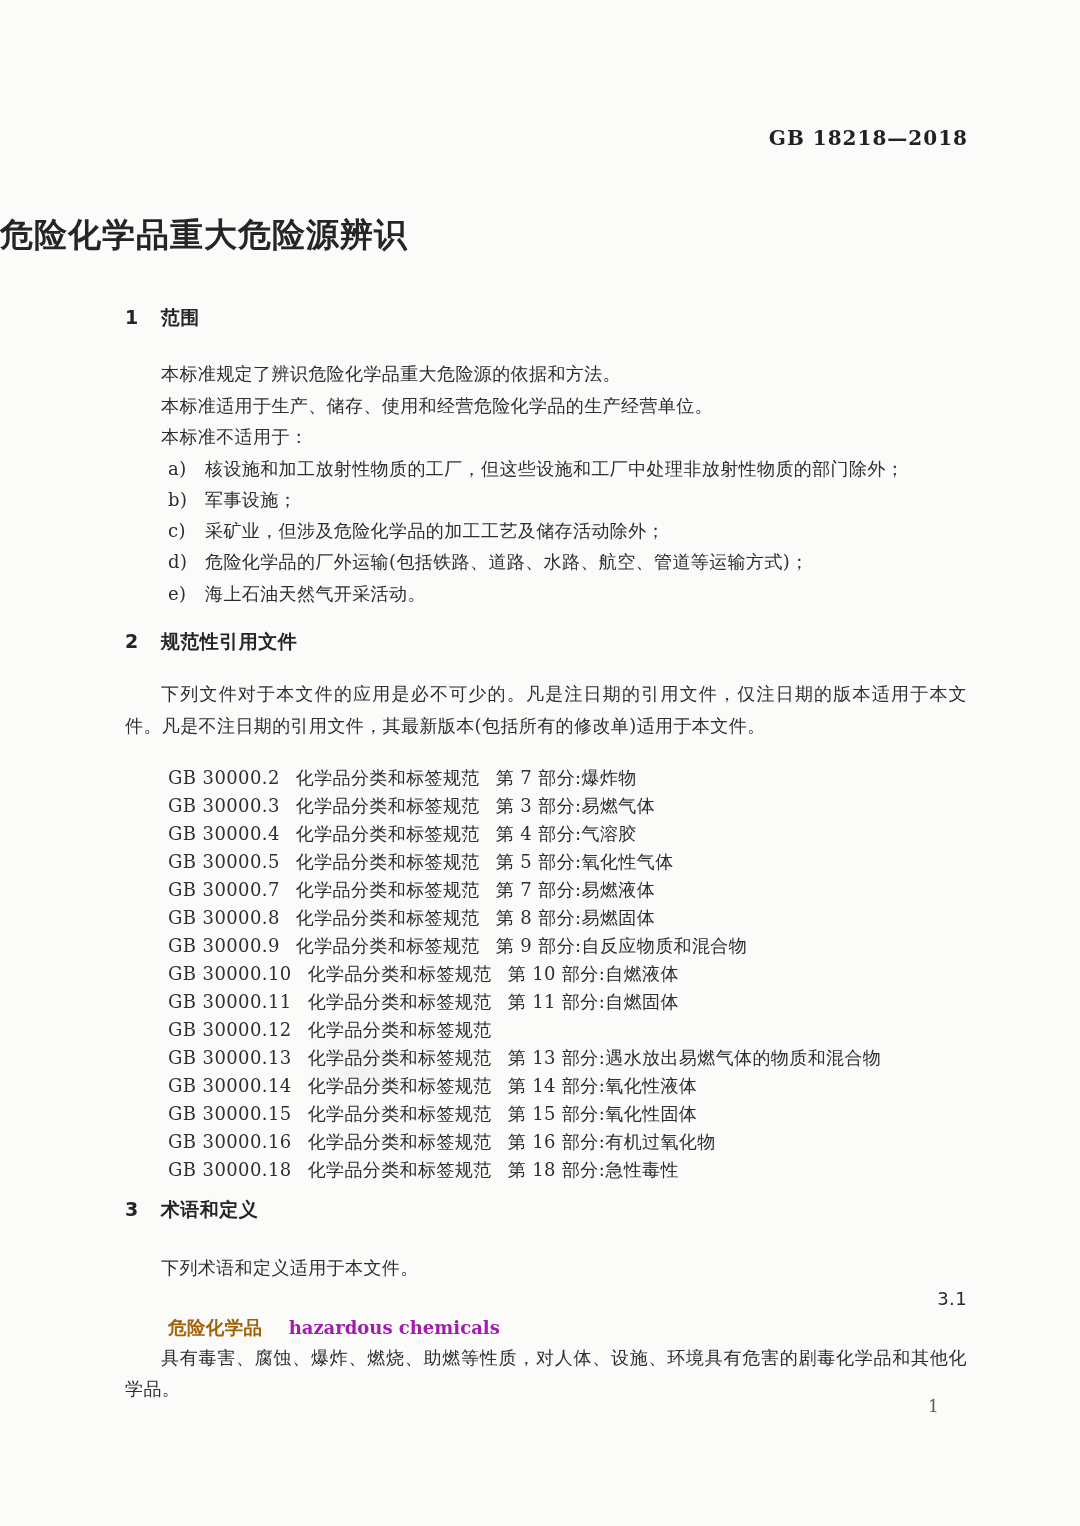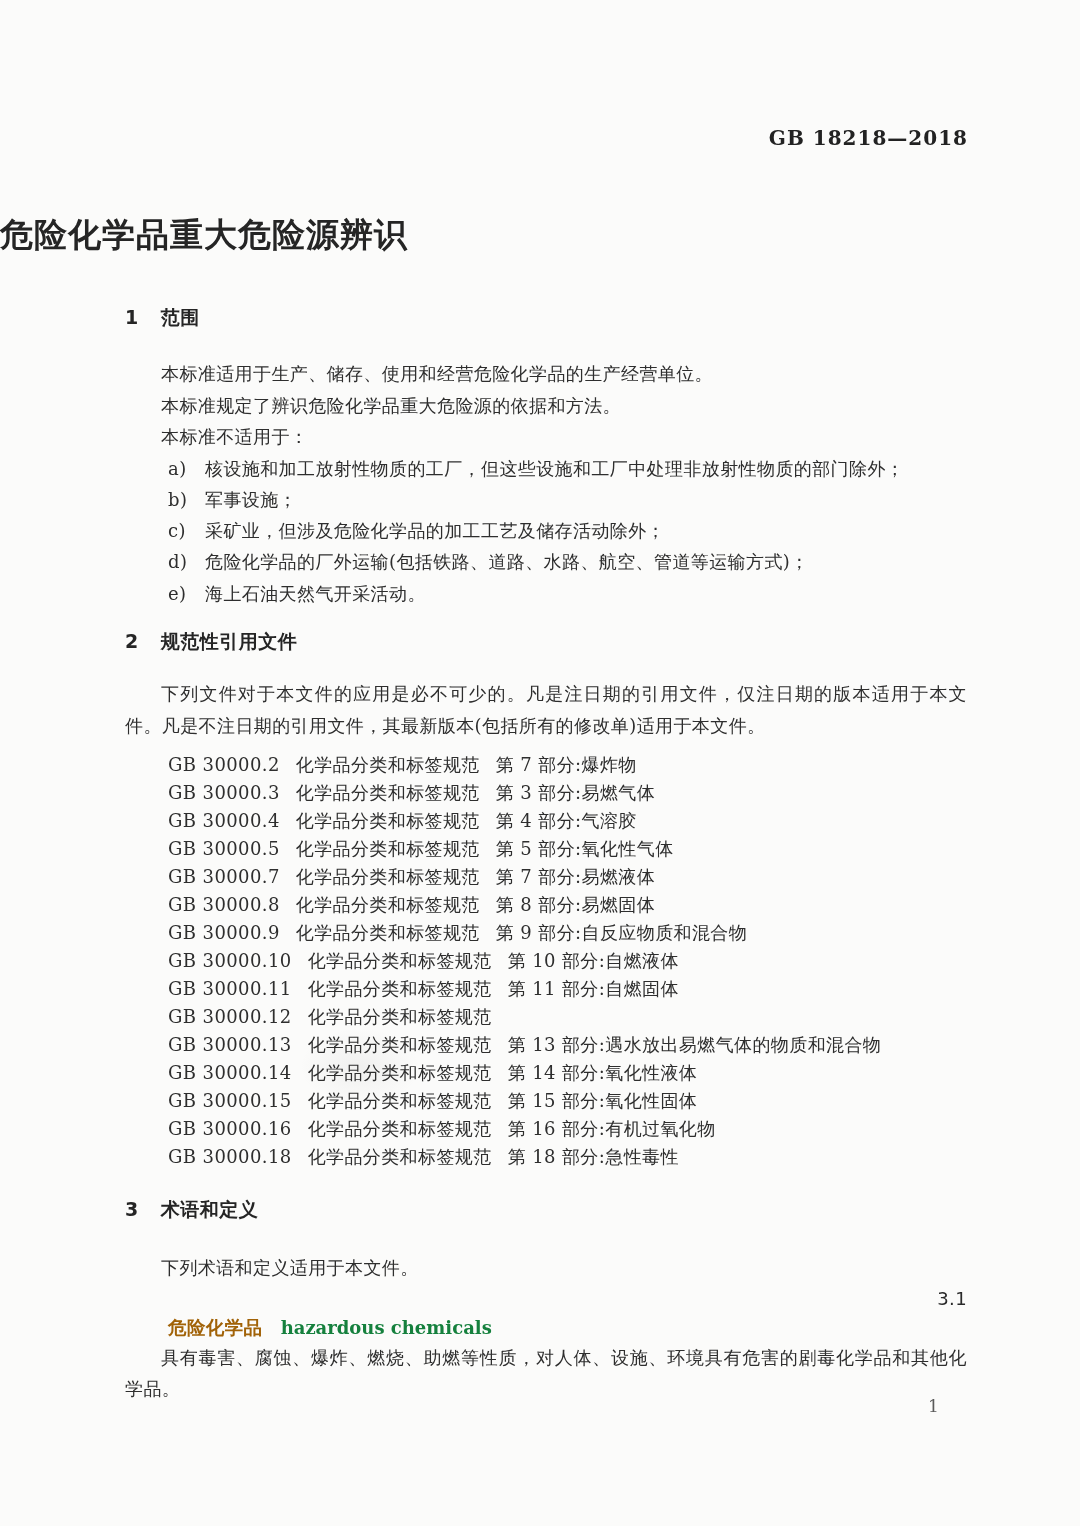--- a/index.html
+++ b/index.html
@@ -30,35 +30,35 @@
   }
   .sec-h .num { margin-right:22px; }
   #sec1 .sec-h { margin-bottom:30px; }
   #sec2 .sec-h { margin-bottom:26px; }
   #sec3 .sec-h { margin-bottom:32px; }
   .para { text-align:justify; text-indent:2em; line-height:31.5px; }
   .abc-list { margin-left:43px; }
   .abc { display:flex; line-height:31.3px; }
   .abc .lbl { flex:none; width:37px; }
   .abc .txt { flex:1; text-align:justify; }
-  .refs { margin-top:10px; }
+  .refs { margin-top:23px; }
   .ref-row { display:flex; line-height:28px; white-space:nowrap; }
   .ref-code { flex:none; }
   .ref-title { margin-left:16px; }
   .ref-part { margin-left:16px; }
   .term-no {
     font-family:"DejaVu Sans","Liberation Sans",sans-serif;
     font-size:18px; line-height:30px; color:#2a2a2a;text-align:right;
   }
   .term-line { margin-left:43px; line-height:28px; }
   .term-zh {
     font-family:"DejaVu Sans","Liberation Sans",sans-serif;
     font-weight:700; font-size:18.5px; color:#a16207;
   }
-  .term-en { font-weight:700; margin-left:12px; letter-spacing:0; color:#15803d; }
+  .term-en { font-weight:700; margin-left:20px; letter-spacing:0; color:#a21caf; }
   .page-no {
     position:absolute; top:1396px; left:928px;
     font-size:17px; color:#5a5a5a;
   }
   .wm {
     position:absolute; left:300px; top:1028px; width:120px; height:78px;
     background:radial-gradient(closest-side, rgba(60,60,60,0.06), rgba(60,60,60,0));
     border-radius:50%;
   }
 </style>
@@ -71,22 +71,22 @@
 
   <div class="doc-title">危险化学品重大危险源辨识</div>
 
   <div class="wm"></div>
 
   <div class="col" id="sec1">
     <div class="sec-h">
       <span class="num">1</span>
       <span>范围</span>
     </div>
+    <p class="para">本标准规定了辨识危险化学品重大危险源的依据和方法。</p>
     <p class="para">本标准适用于生产、储存、使用和经营危险化学品的生产经营单位。</p>
-    <p class="para">本标准规定了辨识危险化学品重大危险源的依据和方法。</p>
     <p class="para">本标准不适用于：</p>
     <div class="abc-list">
       <div class="abc">
         <span class="lbl">a)</span>
         <span class="txt">核设施和加工放射性物质的工厂，但这些设施和工厂中处理非放射性物质的部门除外；</span>
       </div>
       <div class="abc">
         <span class="lbl">b)</span>
         <span class="txt">军事设施；</span>
       </div>

